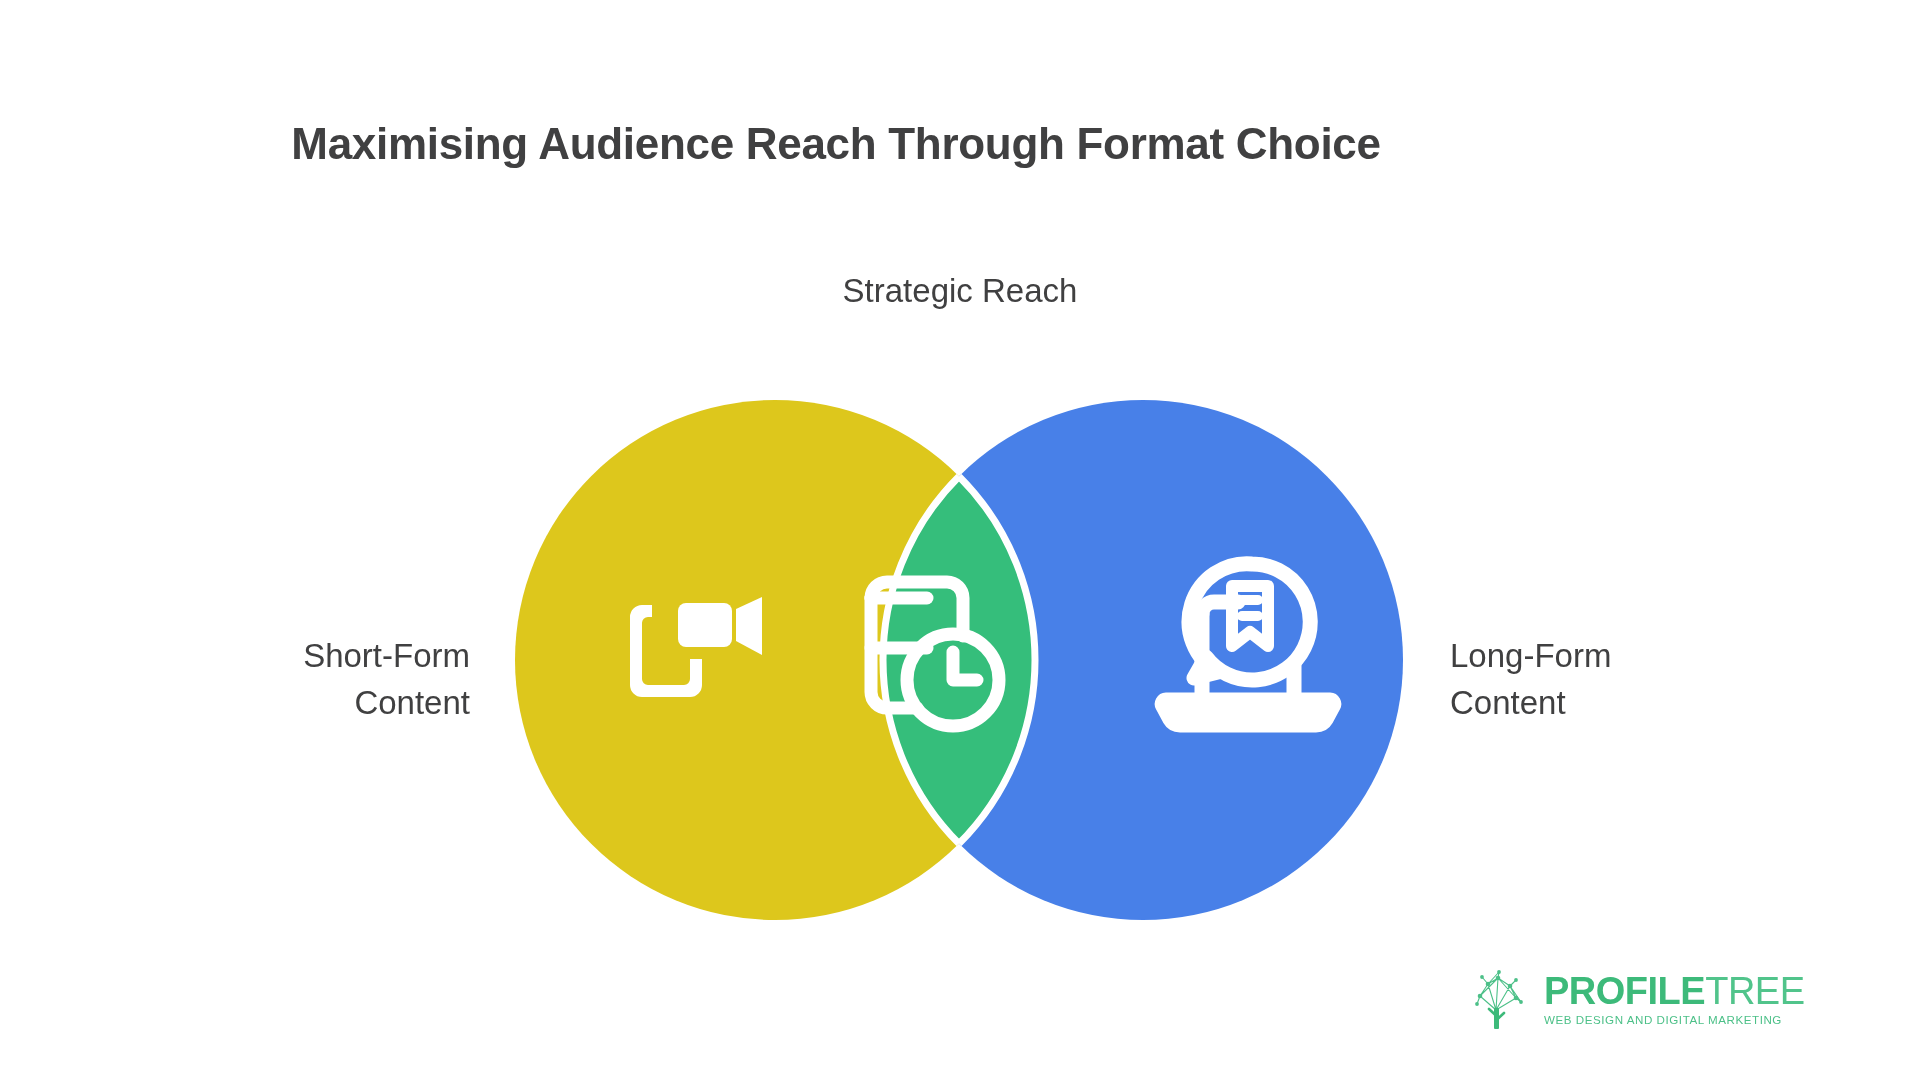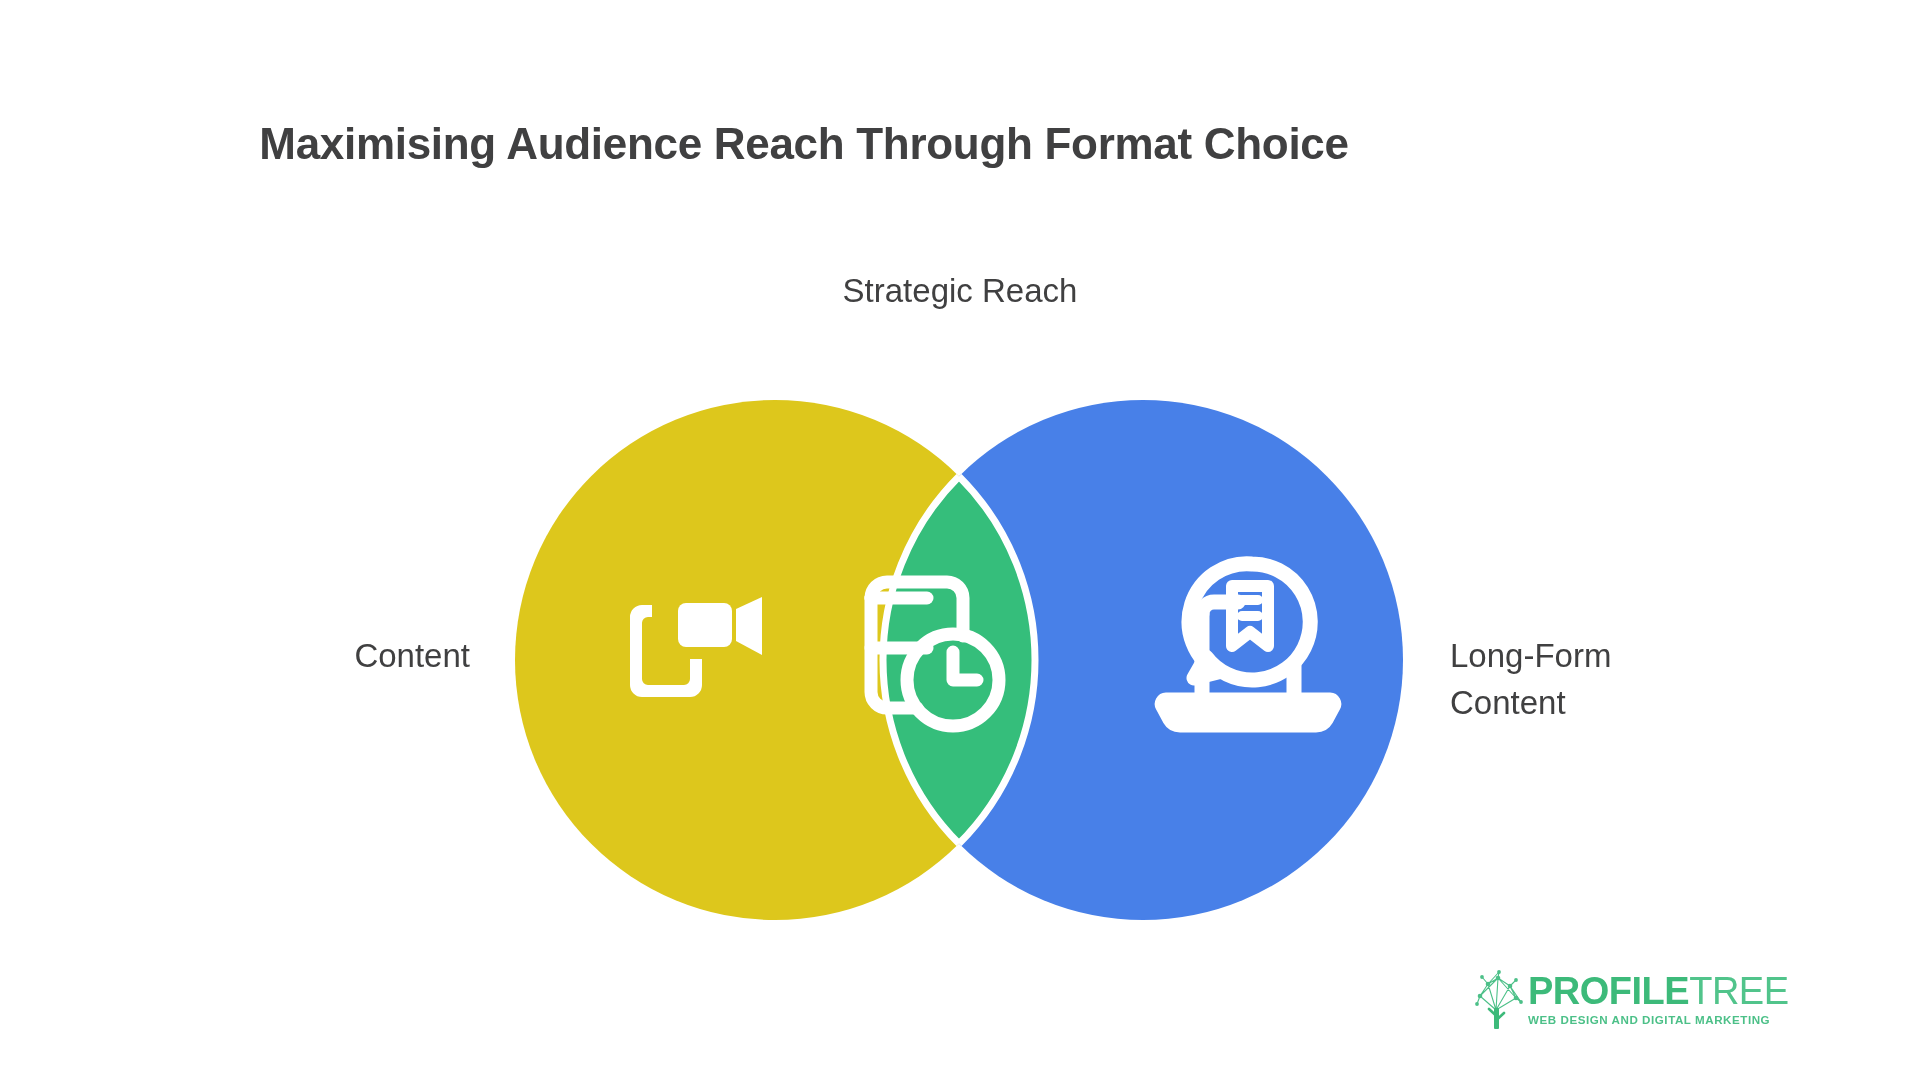--- a/index.html
+++ b/index.html
@@ -28,20 +28,21 @@
     position: absolute;
     left: 0;
     top: 118px;
     width: 1608px;
     text-align: center;
     font-size: 44px;
     font-weight: bold;
     letter-spacing: -0.3px;
     color: #404041;
     line-height: 1.2;
+    padding-left: 32px;
   }
 
   
   .top-caption {
     position: absolute;
     left: 660px;
     top: 268px;
     width: 600px;
     text-align: center;
     font-size: 33px;
@@ -80,21 +81,21 @@
     text-align: left;
   }
 
   
   .logo {
     position: absolute;
     left: 1468px;
     top: 968px;
     display: flex;
     align-items: center;
-    gap: 2px;
+    gap: 18px;
   }
   .logo-mark {
     width: 58px;
     height: 62px;
     flex: 0 0 auto;
   }
   .logo-text-wrap {
     display: flex;
     flex-direction: column;
     align-items: flex-start;
@@ -109,21 +110,21 @@
     font-weight: bold;
     color: #3dba7a;
   }
   .logo-word-light {
     font-weight: normal;
     color: #51c48b;
   }
   .logo-tagline {
     margin-top: 4px;
     font-size: 11.6px;
-    font-weight: bold;
+    font-weight: normal;
     letter-spacing: 0.55px;
     color: #4cc088;
     white-space: nowrap;
   }
 </style>
 </head>
 <body>
 
 <div id="canvas">
 
@@ -216,20 +217,21 @@
                L -4 22
                A 58 58 0 0 1 30 -86 Z"></path>
 
       <path d="M 10 -64 L 46 -64 L 46 -4 L 28 -18 L 10 -4 Z" stroke-width="12"></path>
       <path d="M 20 -50 L 36 -50" stroke-width="10"></path>
       <path d="M 20 -34 L 36 -34" stroke-width="10"></path>
     </g>
   </svg>
 
   <div class="side-label left">
+    <div>Short-Form</div>
     <div>Content</div>
   </div>
 
   <div class="side-label right">
     <div>Long-Form</div>
     <div>Content</div>
   </div>
 
   <div class="logo">
     <svg class="logo-mark" viewBox="0 0 58 62" xmlns="http://www.w3.org/2000/svg">

